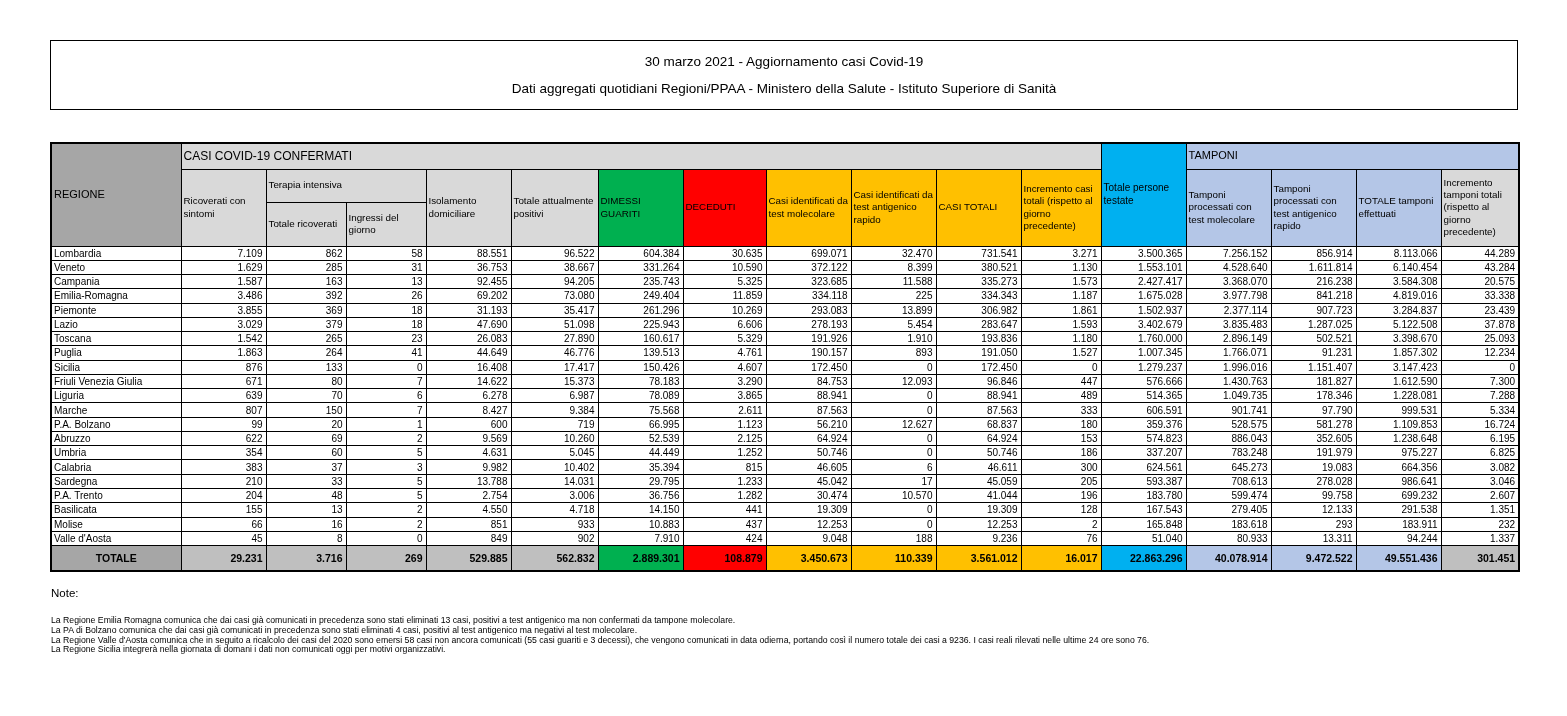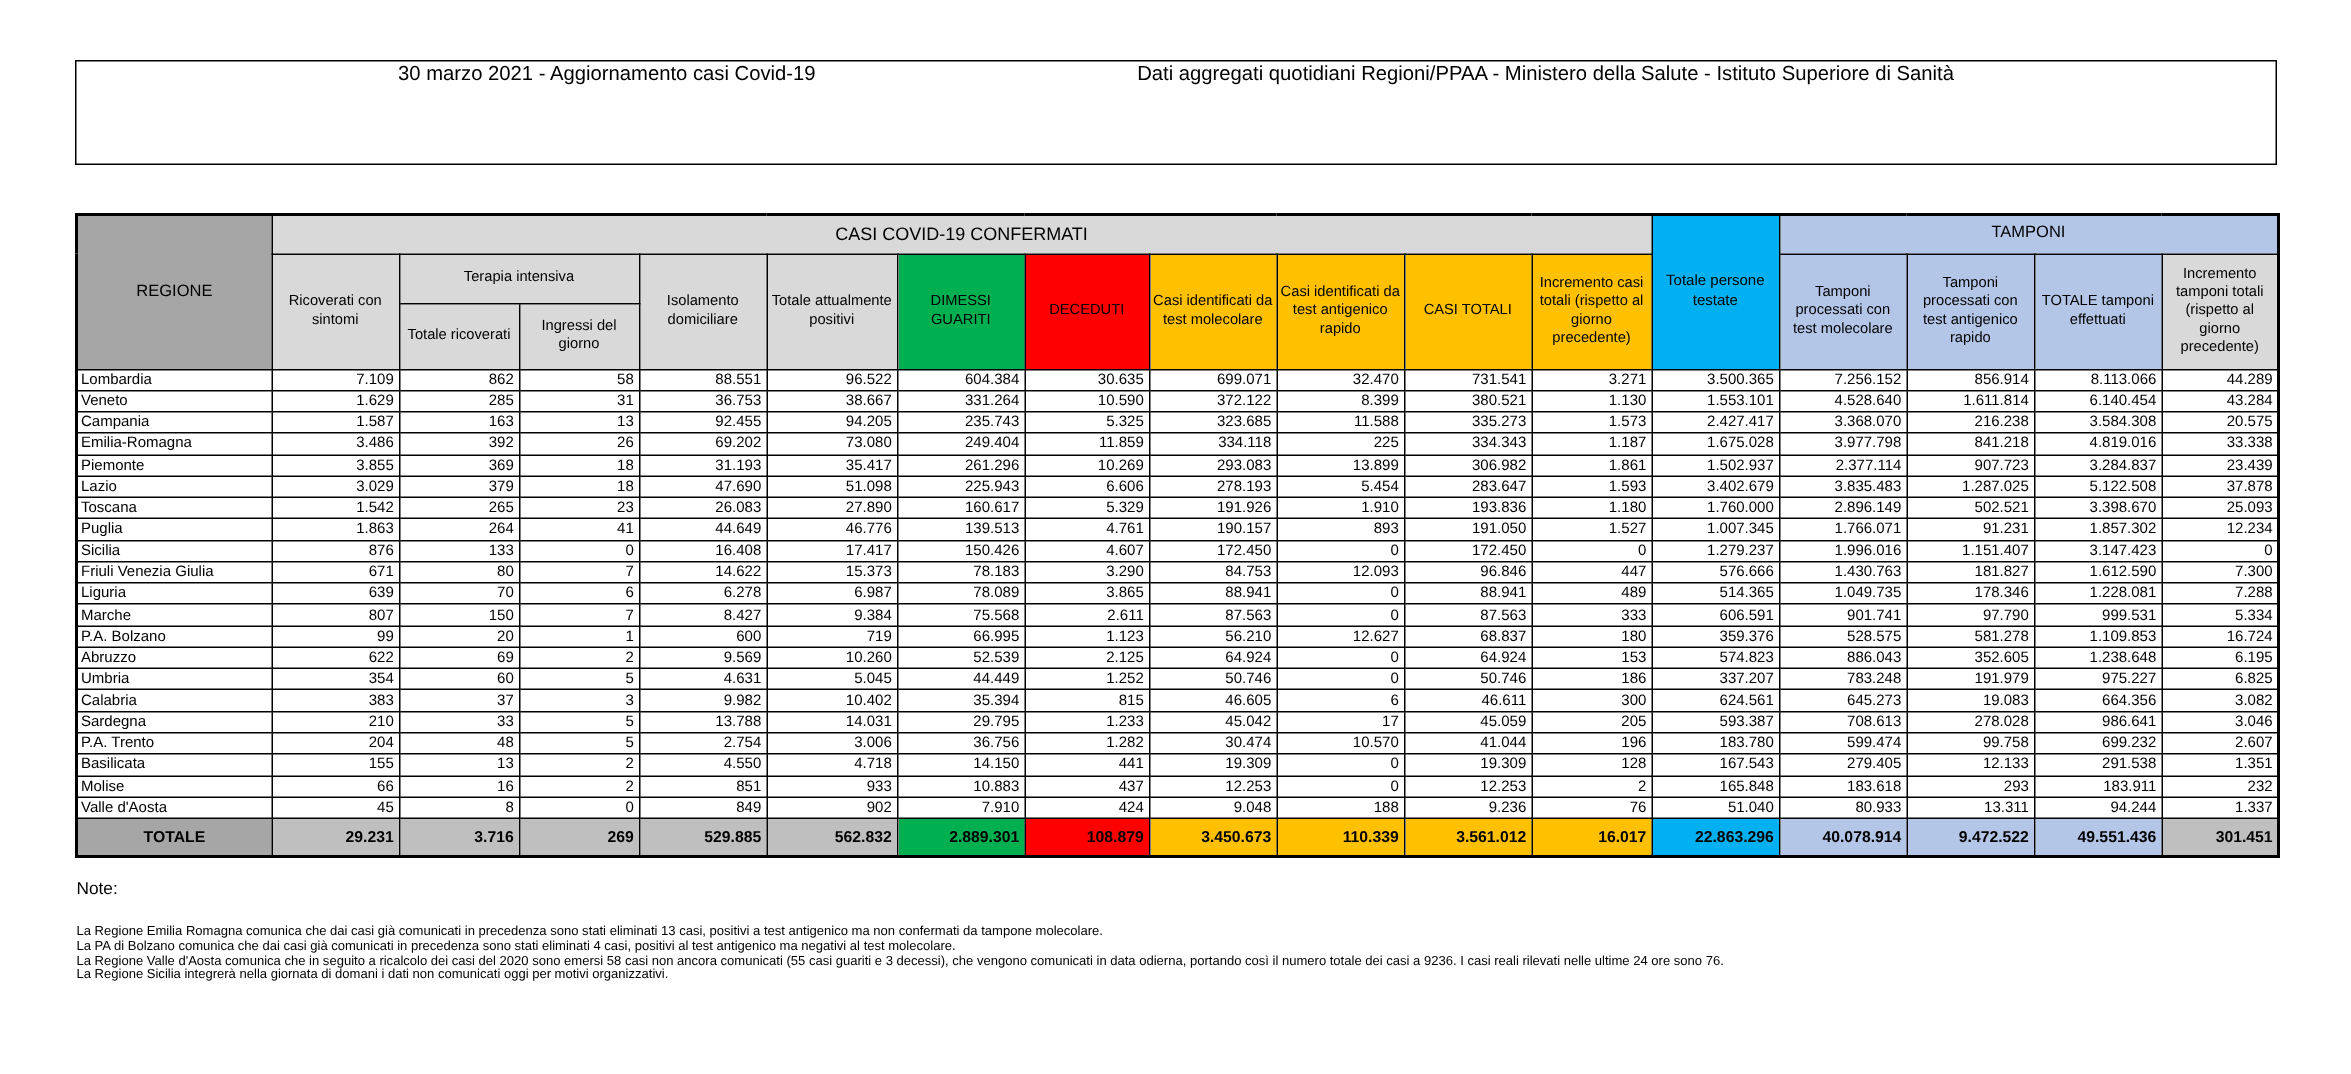--- a/index.html
+++ b/index.html
@@ -8,36 +8,36 @@
     width: 1567px; height: 716px;
     position: relative;
     font-family: "Liberation Sans", sans-serif;
     color: #000;
     overflow: hidden;
   }
   .title-box {
     position: absolute; left: 50px; top: 40px;
     width: 1468px; height: 70px;
     border: 1px solid #000;
-    display: flex; flex-direction: row; justify-content: space-evenly;
+    display: flex; flex-direction: column; justify-content: space-evenly;
     text-align: center; font-size: 13.5px;
     background: #fff;
   }
   table.covid {
     position: absolute; left: 50px; top: 142px;
     width: 1468px;
     border-collapse: collapse; table-layout: fixed;
     border: 2px solid #000;
   }
   table.covid th, table.covid td {
     border: 1px solid #000;
     overflow: hidden;
     font-weight: normal;
   }
-  thead th { text-align: center; vertical-align: middle; font-size: 9.8px; line-height: 1.25; padding: 1px 2px; }
+  thead th { text-align: left; vertical-align: middle; font-size: 9.8px; line-height: 1.25; padding: 1px 2px; }
   tr.band-row { height: 26px; }
   tr.sub1-row { height: 33px; }
   tr.sub2-row { height: 44px; }
   .h-band   { background: var(--band-gray); font-weight: bold; font-size: 12px; }
   .h-band-tamponi { background: var(--periwinkle); font-weight: bold; font-size: 11px; }
   .h-regione { background: var(--head-gray); font-weight: bold; font-size: 11px; }
   .h-gray  { background: var(--band-gray); }
   .h-green { background: var(--green); }
   .h-red   { background: var(--red); }
   .h-gold  { background: var(--gold); }

